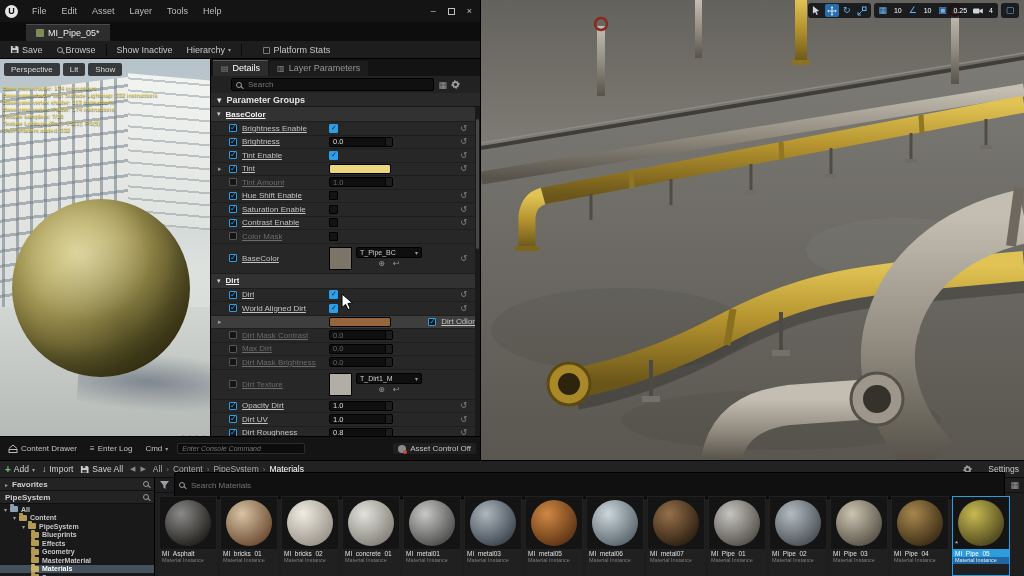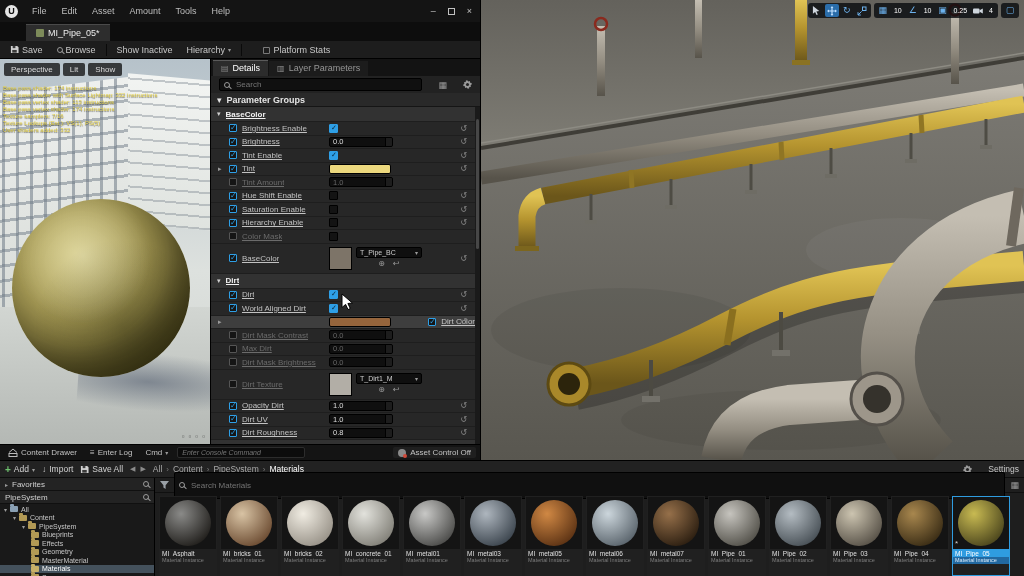--- a/index.html
+++ b/index.html
@@ -52,21 +52,21 @@
   .stat-line{font-size:6px;line-height:7px;color:#e8d44d;text-shadow:0 1px 1px rgba(0,0,0,.6);white-space:nowrap;}
   .preview-minis{position:absolute;right:5px;bottom:3px;display:flex;gap:4px;color:rgba(40,40,40,.65);font-size:8px;}
 
   
   .details{flex:1;background:#1f1f1f;display:flex;flex-direction:column;position:relative;}
   .details-tabs{height:17px;display:flex;background:#131313;align-items:flex-end;gap:1px;padding-left:2px;}
   .dtab{font-size:9px;padding:2px 8px 3px;display:flex;gap:4px;align-items:center;}
   .dtab.active{background:#2c2c2c;color:#fff;border-top:1px solid #5a5a5a;}
   .dtab.inactive{background:#1c1c1c;color:#969696;}
   .dtab .ic{font-size:8px;color:#8a8a8a;}
-  .search-row{height:17px;display:flex;align-items:center;gap:16px;padding:0 8px;background:#222;justify-content:flex-end;}
+  .search-row{height:17px;display:flex;align-items:center;gap:4px;padding:0 20px;background:#222;justify-content:flex-end;}
   .search-box{flex:1;background:#101010;border:1px solid #000;border-radius:2px;height:13px;display:flex;align-items:center;gap:4px;padding:0 4px;}
   .search-box input{flex:1;background:transparent;border:0;outline:none;color:#bbb;font-size:8px;font-family:inherit;}
   .hdr-ic{font-size:9px;color:#9a9a9a;display:flex;align-items:center;}
   .param-header{height:14px;background:#292929;border-bottom:1px solid #151515;font-size:9px;color:#e4e4e4;
                 display:flex;align-items:center;gap:5px;padding-left:6px;font-weight:bold;}
   .rows{flex:1;position:relative;overflow:hidden;background:#232323;padding-right:5px;}
   .prow{position:relative;display:flex;align-items:center;height:13.5px;background:#272727;border-bottom:1px solid #1e1e1e;
         padding-left:18px;font-size:8px;color:#c2c2c2;}
   .prow[data-type="texture"]{height:30px;}
   .prow[data-type="group"]{height:15px;background:#323232;color:#f2f2f2;font-weight:bold;padding-left:6px;}
@@ -89,21 +89,21 @@
   .ctl-tex{position:absolute;left:118px;top:3px;display:flex;gap:4px;align-items:flex-start;}
   .tex-thumb{width:23px;height:23px;border:1px solid #000;}
   .tex-col{display:flex;flex-direction:column;gap:1px;}
   .tex-dd{width:66px;height:11px;background:#0f0f0f;border:1px solid #000;border-radius:2px;display:flex;align-items:center;justify-content:space-between;padding:0 3px;font-size:7px;color:#ccc;}
   .tex-ics{display:flex;gap:8px;justify-content:center;color:#9a9a9a;font-size:8px;line-height:9px;}
   .reset{position:absolute;right:8px;color:#8a8a8a;font-size:8px;}
   .dscroll{position:absolute;right:0;top:0;bottom:0;width:5px;background:#1a1a1a;}
   .dscroll .thumb{position:absolute;left:1px;right:1px;top:12px;height:130px;background:#474747;border-radius:2px;}
 
   
-  .statusbar{position:absolute;left:0;right:0;bottom:0;height:16px;background:#141414;border-top:1px solid #000;
+  .statusbar{position:absolute;left:0;right:0;bottom:0;height:24px;background:#141414;border-top:1px solid #000;
              display:flex;align-items:center;gap:5px;padding:0 4px;font-size:8px;color:#c2c2c2;margin-top:40px;}
   .sb-btn{display:flex;align-items:center;gap:3px;padding:1px 4px;}
   .console-input{width:128px;height:11px;background:#0c0c0c;border:1px solid #2c2c2c;border-radius:2px;color:#9a9a9a;
                  font-size:7px;font-style:italic;padding:0 4px;outline:none;font-family:inherit;}
   .sc-btn{margin-left:auto;display:flex;align-items:center;gap:4px;padding:1px 5px;background:#1f1f1f;border-radius:2px;}
   .sc-ic{width:8px;height:8px;border-radius:50%;background:#8a8a8a;position:relative;}
   .sc-ic::after{content:"";position:absolute;width:4px;height:4px;border-radius:50%;background:#d04a3a;right:-1px;bottom:-1px;}
 
   
   .level-vp{position:absolute;left:481px;top:0;width:543px;height:460px;background:#6e6c66;overflow:hidden;}
@@ -120,21 +120,21 @@
   .cb-toolbar{height:17px;background:#222;display:flex;align-items:center;gap:7px;padding:0 5px;font-size:8.5px;border-bottom:1px solid #0d0d0d;}
   .cb-btn{display:flex;align-items:center;gap:3px;color:#d2d2d2;}
   .green-plus{color:#6fc26f;font-weight:bold;font-size:10px;}
   .nav-arrows{display:flex;gap:5px;color:#8a8a8a;font-size:7px;}
   .crumbs{display:flex;align-items:center;gap:4px;}
   .crumb{font-size:8.5px;color:#aaa;}
   .crumb[data-cur="true"]{color:#fff;}
   .crumb-sep{color:#777;font-size:8px;}
   .settings-btn{margin-left:auto;display:flex;align-items:center;gap:16px;color:#c8c8c8;}
   .cb-body{display:flex;height:98px;}
-  .cb-left{width:155px;background:#191919;border-right:1px solid #000;display:flex;flex-direction:column;}
+  .cb-left{width:155px;background:#191919;border-right:1px solid #000;display:flex;flex-direction:column;font-weight:bold;}
   .cb-sec{height:13px;display:flex;align-items:center;gap:4px;padding:0 5px;background:#232323;border-bottom:1px solid #101010;font-size:8px;color:#d0d0d0;}
   .cb-sec .mag{margin-left:auto;}
   .tree{flex:1;overflow:hidden;padding-top:1px;}
   .tree-row{display:flex;align-items:center;gap:3px;height:8.5px;font-size:7px;color:#c6c6c6;}
   .tree-row[data-depth="0"]{padding-left:4px;}
   .tree-row[data-depth="1"]{padding-left:13px;}
   .tree-row[data-depth="2"]{padding-left:22px;}
   .tree-row[data-depth="3"]{padding-left:31px;}
   .tree-row[data-sel="true"]{background:#44515c;color:#fff;}
   .t-exp{font-size:6px;color:#9a9a9a;}
@@ -162,21 +162,21 @@
 
 <div id="app">
 
   <div class="mi-window">
 
     <div class="menubar">
       <span class="ue-logo">U</span>
       <span class="menu-item">File</span>
         <span class="menu-item">Edit</span>
         <span class="menu-item">Asset</span>
-        <span class="menu-item">Amount</span>
+        <span class="menu-item">Layer</span>
         <span class="menu-item">Tools</span>
         <span class="menu-item">Help</span>
       <div class="win-controls">
         <span>–</span>
         <span class="win-box"></span>
         <span>×</span>
       </div>
     </div>
 
     <div class="tabrow">
@@ -341,21 +341,21 @@
 
               <span class="ov" data-state="on"></span>
               <span class="plabel">Saturation Enable</span>
               <span class="ctl-cb" data-on="false"></span>
 
               <span class="reset">↺</span>
             </div>
             <div class="prow" data-type="checkbox">
 
               <span class="ov" data-state="on"></span>
-              <span class="plabel">Hierarchy Enable</span>
+              <span class="plabel">Contrast Enable</span>
               <span class="ctl-cb" data-on="false"></span>
 
               <span class="reset">↺</span>
             </div>
             <div class="prow" data-type="checkbox" data-dim="true">
 
               <span class="ov" data-state="off"></span>
               <span class="plabel">Color Mask</span>
               <span class="ctl-cb" data-on="false"></span>
 

